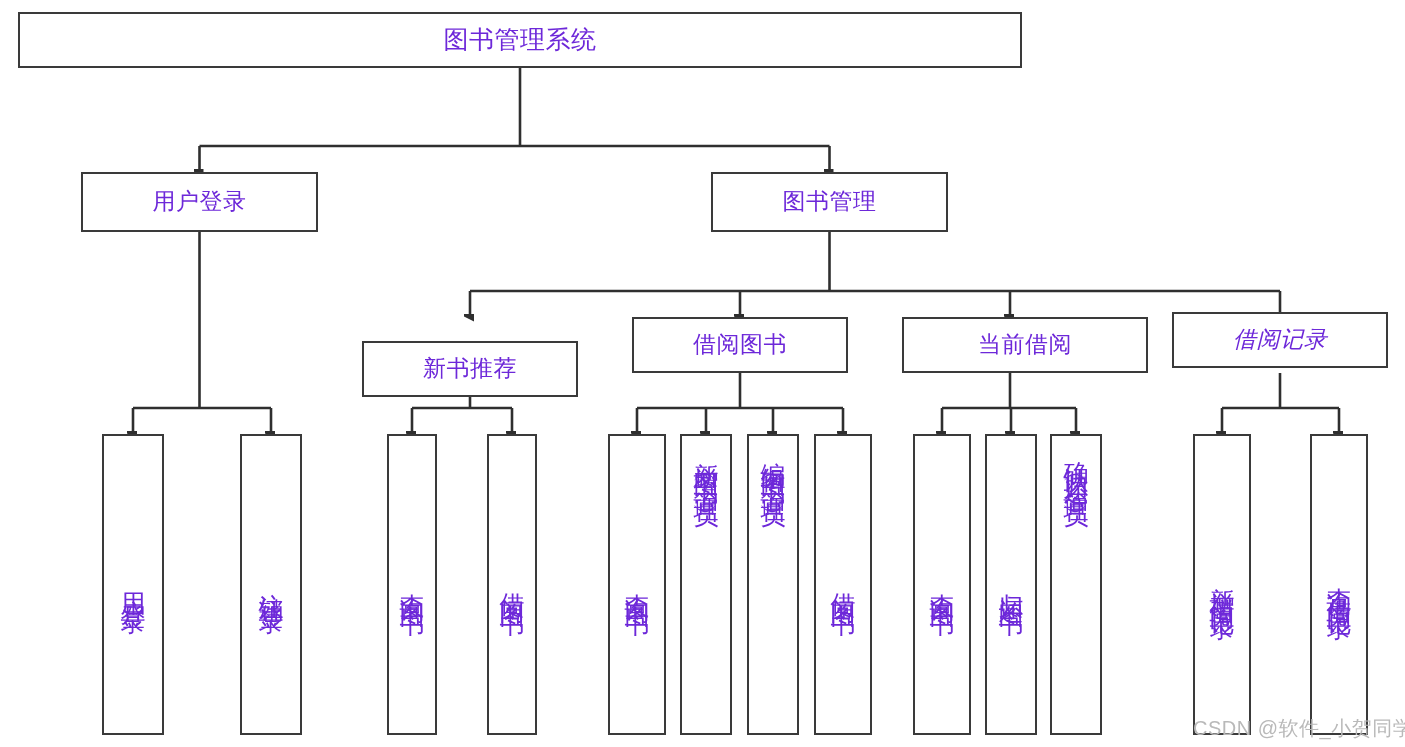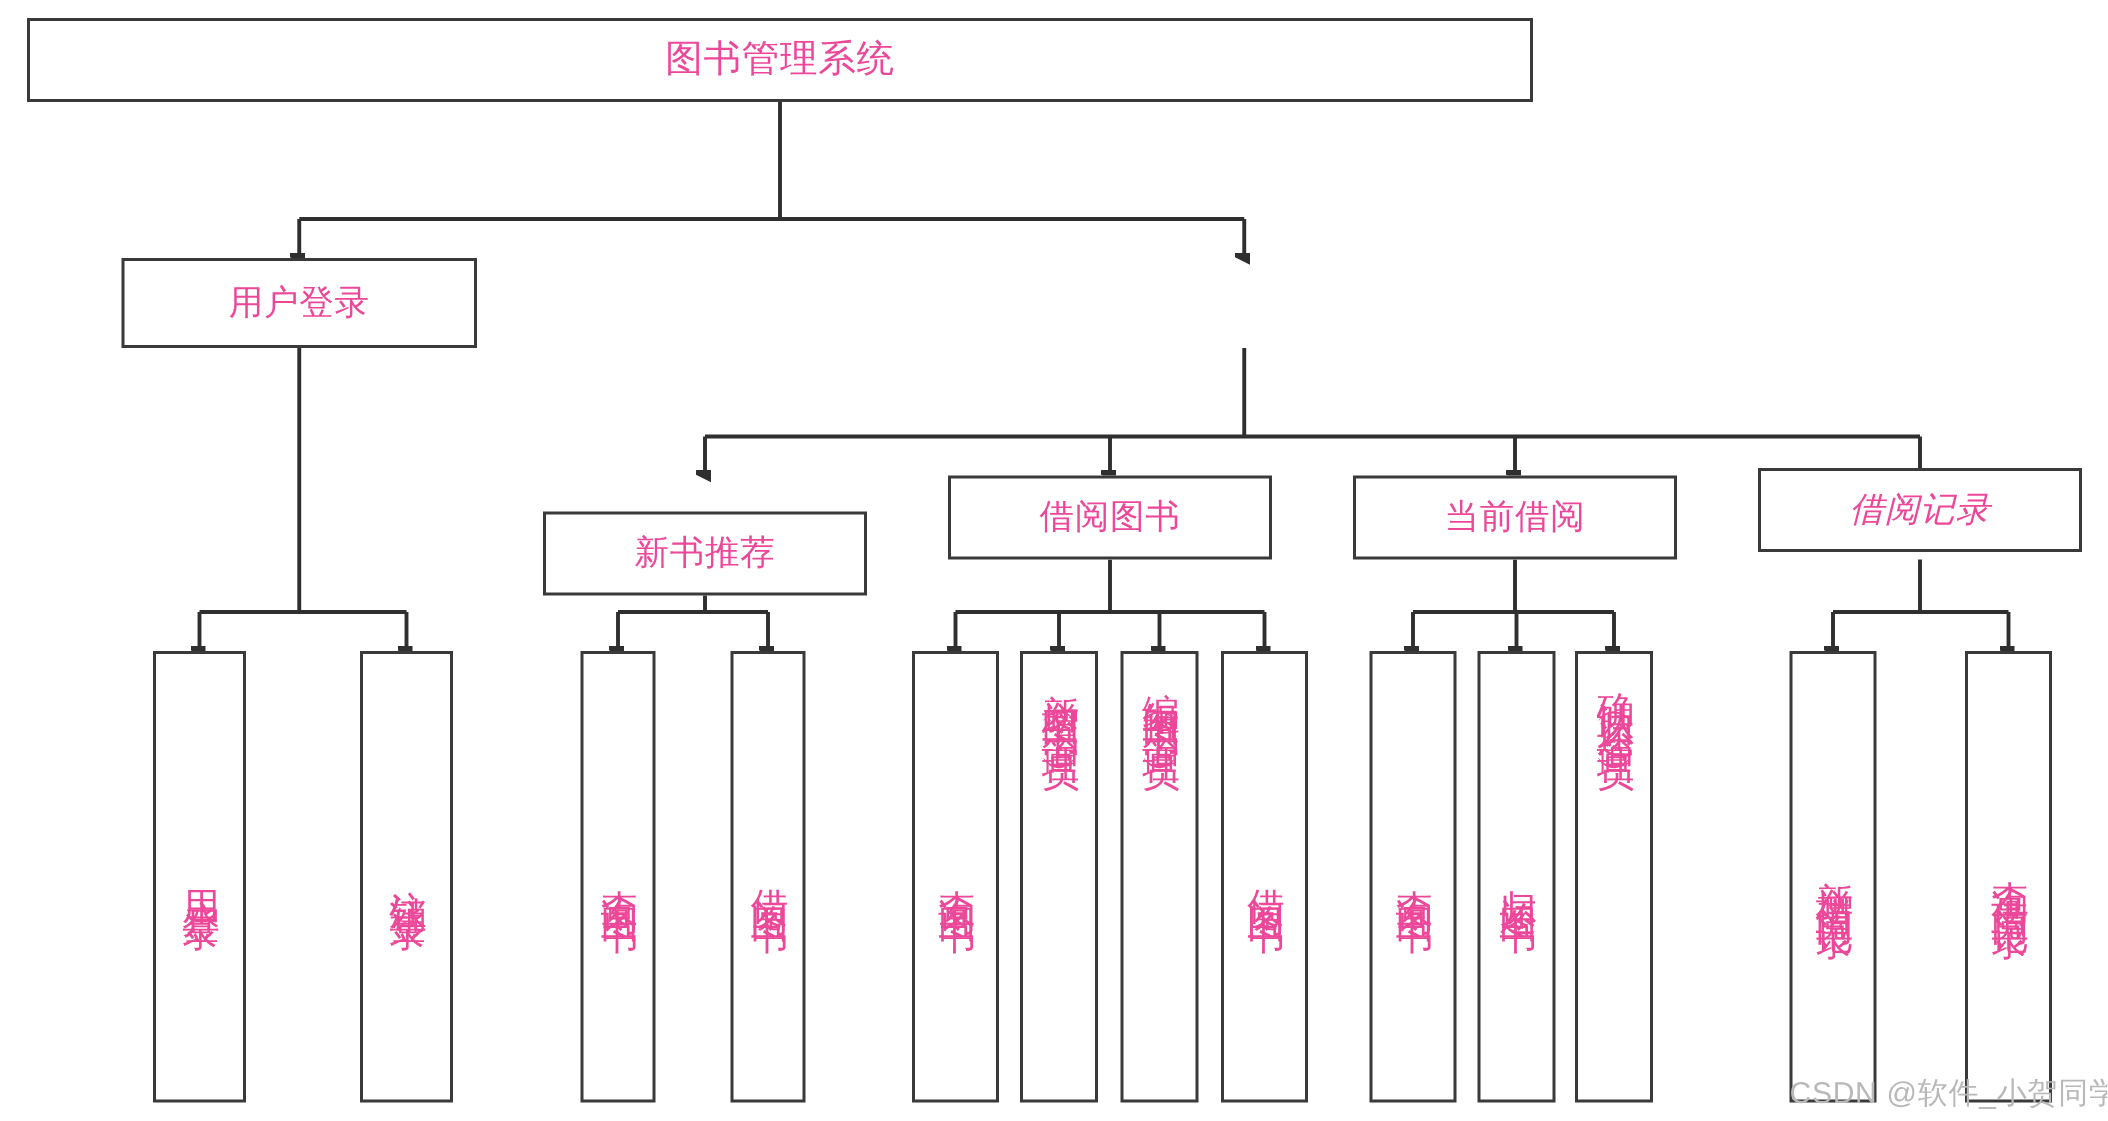--- a/index.html
+++ b/index.html
@@ -27,21 +27,21 @@
     pointer-events: none;
   }
   .node {
     position: absolute;
     box-sizing: border-box;
     border: 2.5px solid #3a3a3a;
     background: #ffffff;
     display: flex;
     align-items: center;
     justify-content: center;
-    color: #ec4899;
+    color: #6d28d9;
   }
   .node-label {
     display: block;
     text-align: center;
     line-height: 1.18;
     letter-spacing: 0.5px;
     white-space: pre;
   }
   
   .node.level-root { }
@@ -133,28 +133,31 @@
       </g>
   </svg>
 
   <div class="node level-root" style="left: 18px; top: 12px; width: 1004px; height: 56px;">
     <span class="node-label">图书管理系统</span>
   </div>
 
   <div class="node level-1" style="left: 81px; top: 172px; width: 237px; height: 60px;">
     <span class="node-label">用户登录</span>
   </div>
+  <div class="node level-1" style="left: 711px; top: 172px; width: 237px; height: 60px;">
+    <span class="node-label">图书管理</span>
+  </div>
 
   <div class="node level-2" style="left: 362px; top: 317px; width: 216px; height: 56px; margin-top: 24px;">
     <span class="node-label">新书推荐</span>
   </div>
   <div class="node level-2" style="left: 632px; top: 317px; width: 216px; height: 56px;">
     <span class="node-label">借阅图书</span>
   </div>
-  <div class="node level-2" style="left: 902px; top: 317px; width: 216px; height: 56px;">
+  <div class="node level-2" style="left: 902px; top: 317px; width: 246px; height: 56px;">
     <span class="node-label">当前借阅</span>
   </div>
   <div class="node level-2" style="left: 1172px; top: 312px; width: 216px; height: 56px; font-style: italic;">
     <span class="node-label">借阅记录</span>
   </div>
 
   <div class="node leaf center-text" style="left: 102px; top: 434px; width: 62px; height: 301px;">
     <span class="node-label">用户登录</span>
   </div>
   <div class="node leaf center-text" style="left: 240px; top: 434px; width: 62px; height: 301px;">

